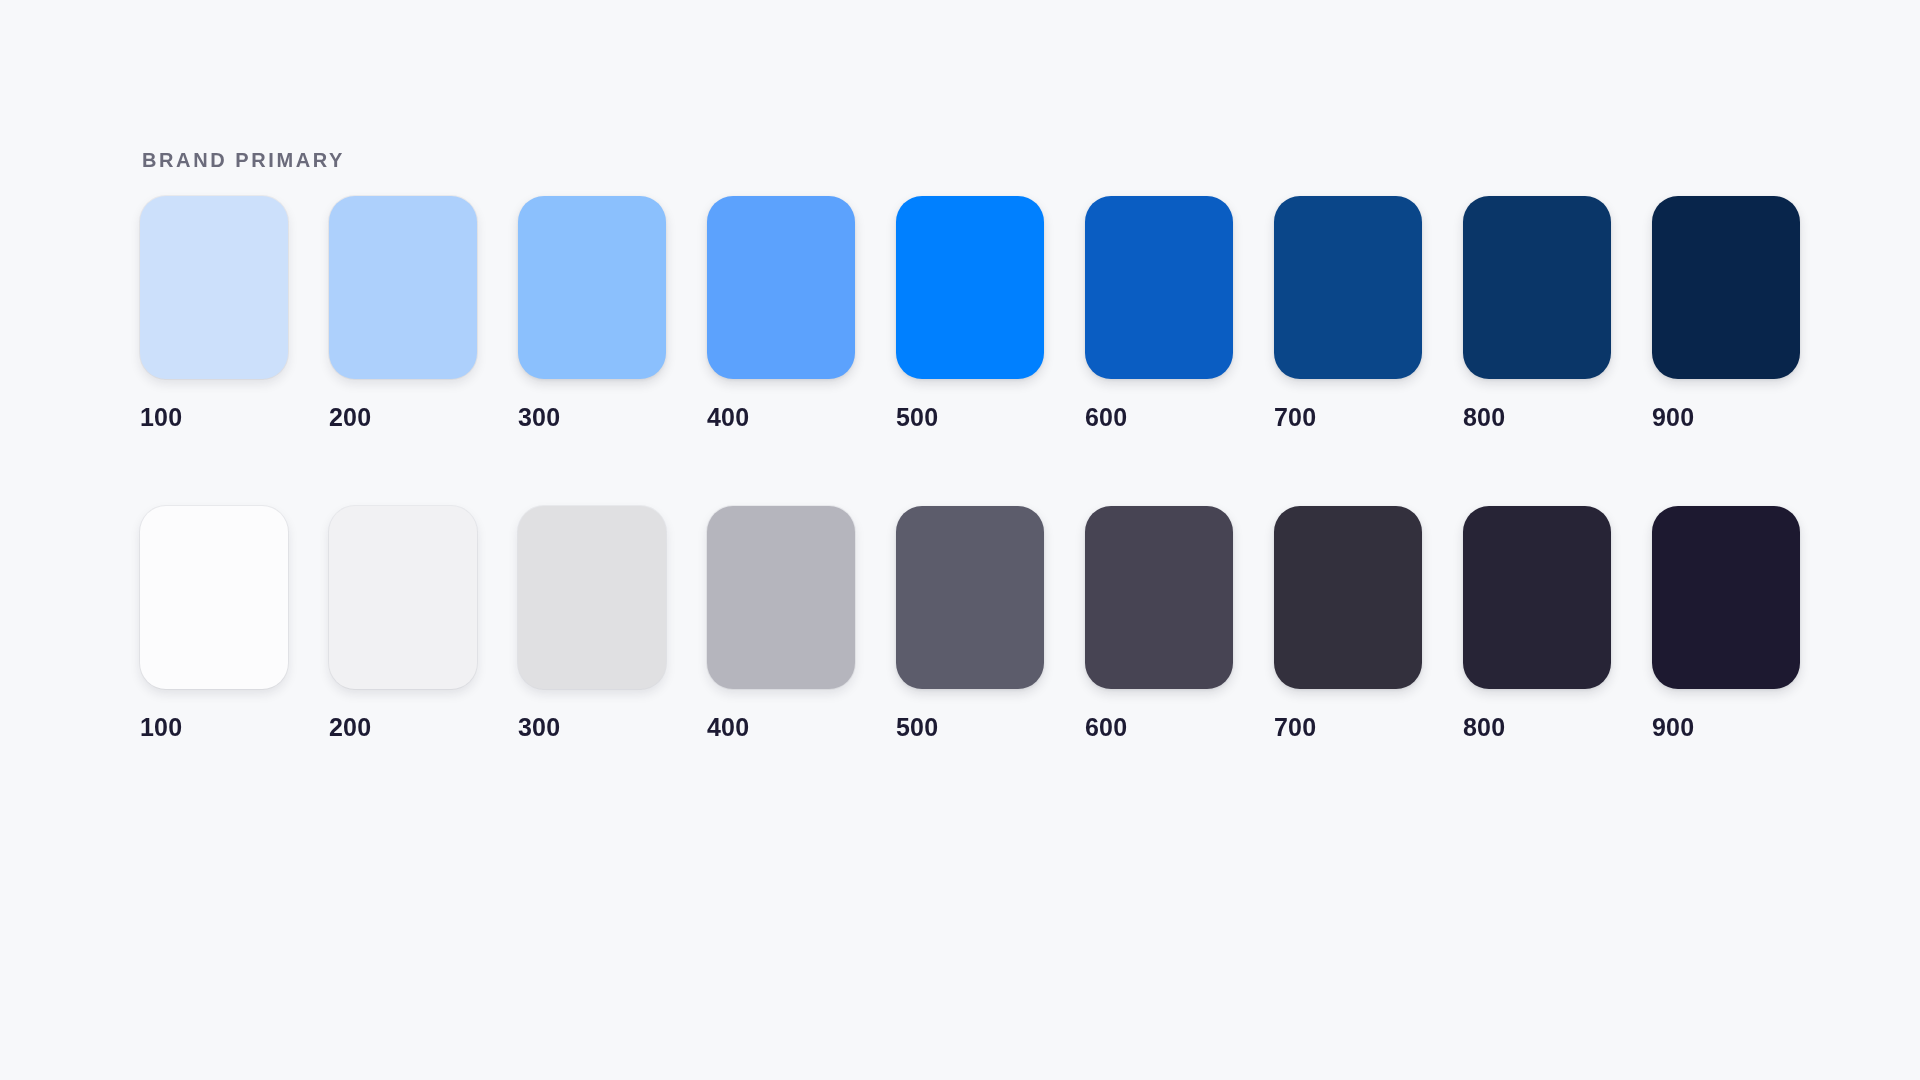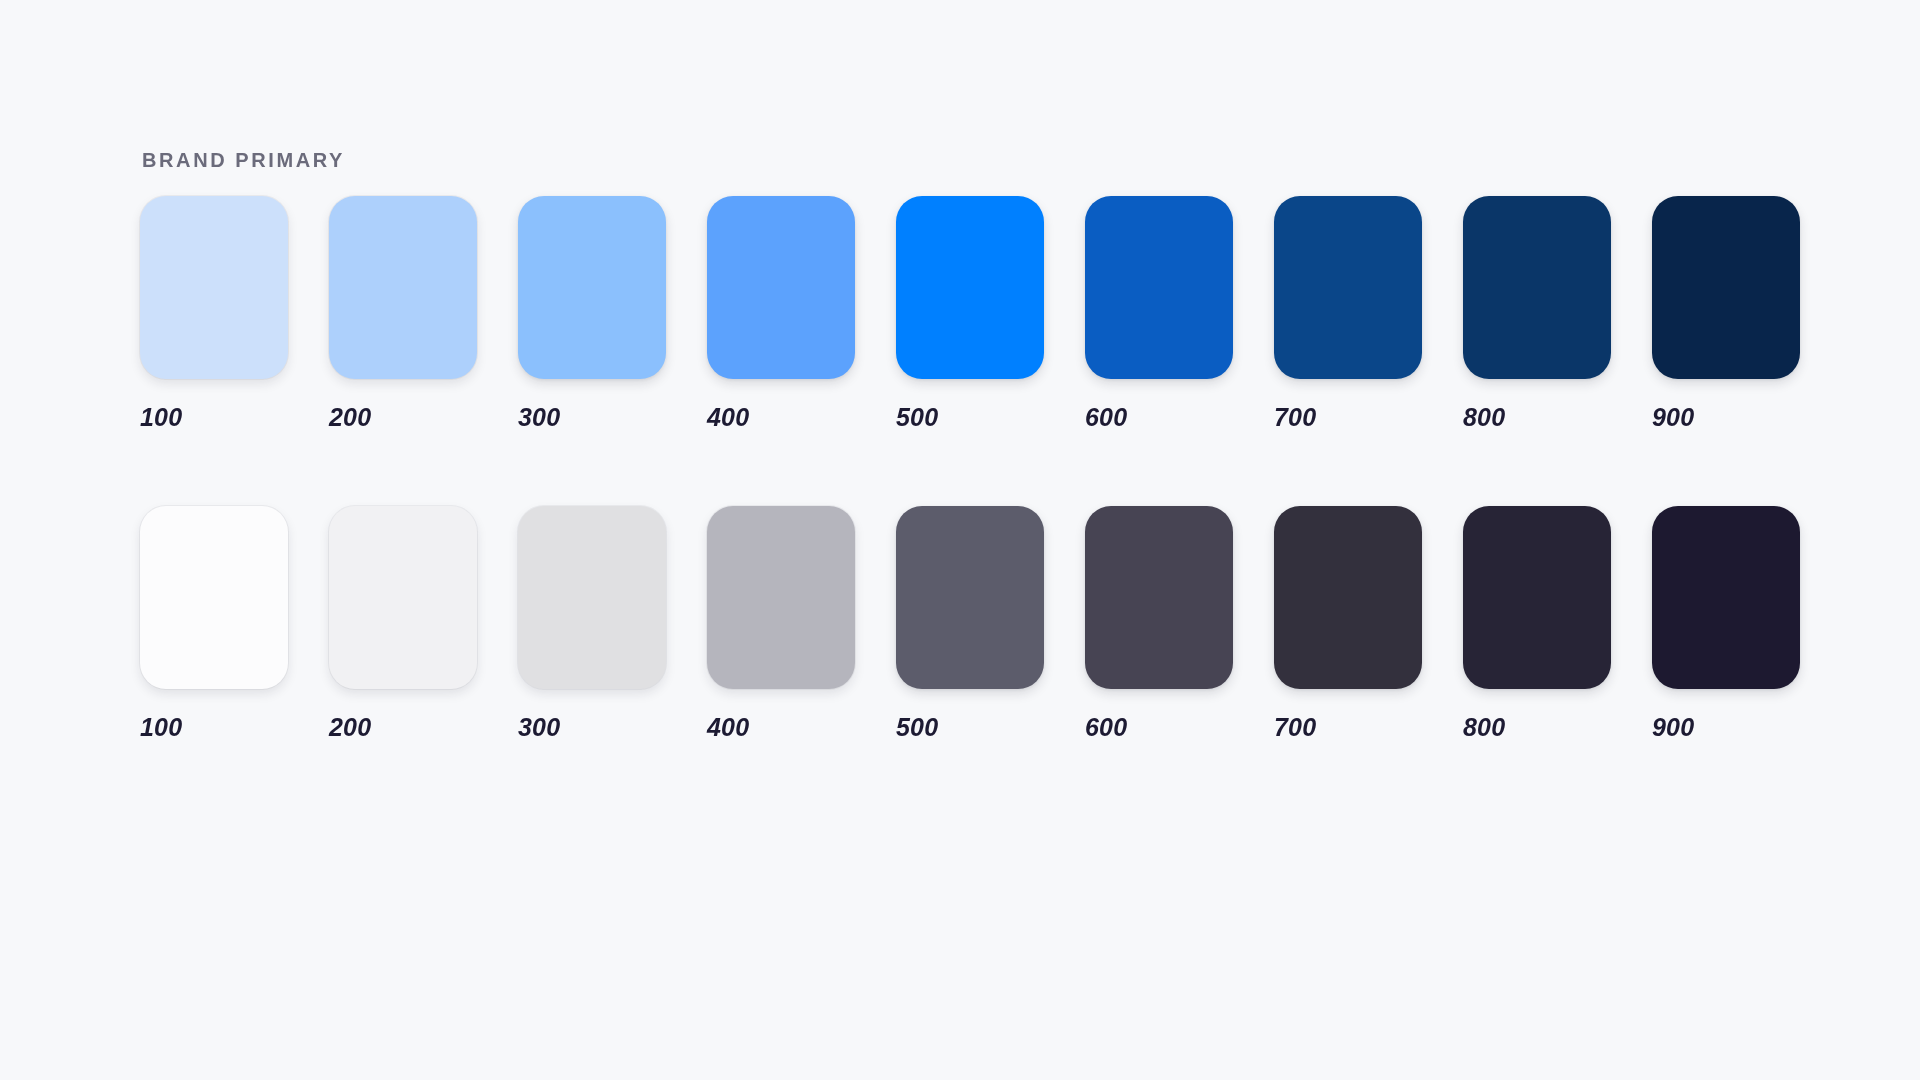--- a/index.html
+++ b/index.html
@@ -40,21 +40,20 @@
     display: flex;
     flex-direction: row;
     gap: 41px;
   }
 
   .swatch-item {
     width: 148px;
     display: flex;
     flex-direction: column;
     align-items: flex-start;
-    font-style: italic;
   }
 
   .swatch-chip {
     width: 148px;
     height: 183px;
     border-radius: 26px;
     box-shadow: 0 5px 11px rgba(28, 32, 48, 0.13),
                 0 1px 3px rgba(28, 32, 48, 0.08);
   }
 

